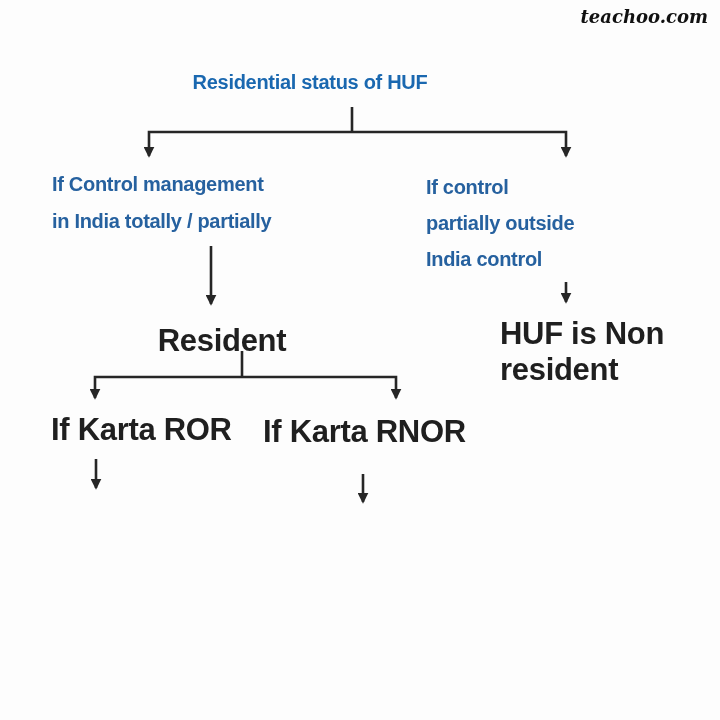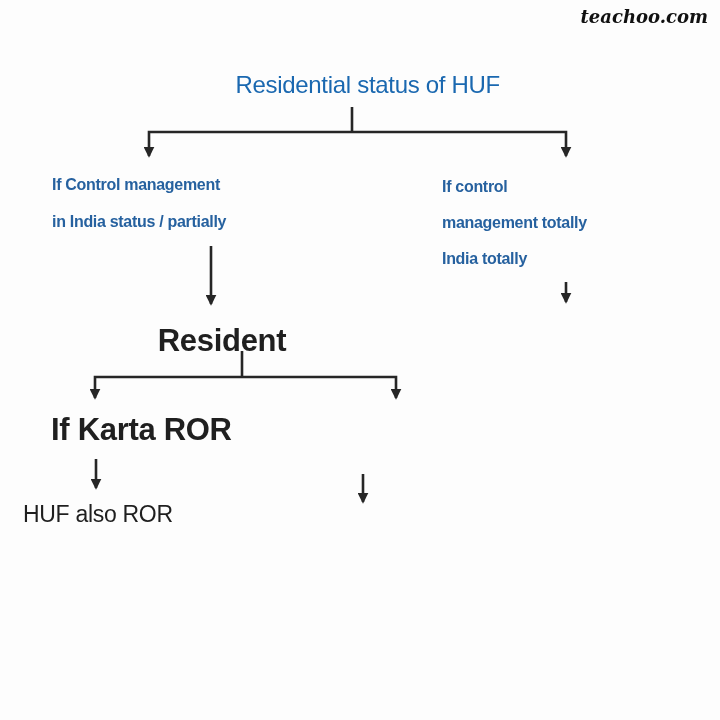--- a/index.html
+++ b/index.html
@@ -6,24 +6,24 @@
   .canvas{
     position:relative;
     width:720px;height:720px;
     background:#fdfdfd;
     font-family:"Liberation Sans","DejaVu Sans",sans-serif;
     overflow:hidden;
   }
   .connectors{position:absolute;left:0;top:0;width:720px;height:720px;}
   .ln{stroke:#262626;stroke-width:2.6;fill:none;}
   .txt{position:absolute;white-space:nowrap;letter-spacing:-0.3px;}
-  .blue{color:#26619f;font-weight:bold;font-size:16px;line-height:37px;}
+  .blue{color:#26619f;font-weight:bold;font-size:20px;line-height:37px;}
   .title{
-    color:#1a68b0;font-weight:normal;font-size:24px;
-    width:380px;text-align:right;
+    color:#1a68b0;font-weight:bold;font-size:20px;
+    width:380px;text-align:center;
   }
   .black-bold{color:#1f1f1f;font-weight:bold;font-size:31px;line-height:36px;}
   .black-reg{color:#1f1f1f;font-weight:normal;font-size:23px;line-height:28px;}
   .watermark{
     position:absolute;top:6px;right:12px;
     font-family:"DejaVu Serif","Liberation Serif",serif;
     font-style:italic;font-weight:bold;
     font-size:18px;color:#111;
   }
   .center{text-align:center;}
@@ -56,31 +56,35 @@
 
     <path class="ln" d="M363,474 V502" marker-end="url(#ah)"></path>
   </svg>
 
   <div class="watermark">teachoo.com</div>
 
   <div class="txt title" style="left:120px;top:71px;">Residential status of HUF</div>
 
   <div class="txt blue" style="left:52px;top:166px;">
     <div>If Control management</div>
-    <div>in India status / partially</div>
+    <div>in India totally / partially</div>
   </div>
 
-  <div class="txt blue" style="left:442px;top:169px;line-height:36px;">
+  <div class="txt blue" style="left:426px;top:169px;line-height:36px;">
     <div>If control</div>
-    <div>management totally</div>
-    <div>India totally</div>
+    <div>partially outside</div>
+    <div>India control</div>
   </div>
 
   <div class="txt black-bold center" style="left:142px;top:323px;width:160px;">Resident</div>
 
+  <div class="txt black-bold" style="left:500px;top:316px;">
+    <div>HUF is Non</div>
+    <div>resident</div>
+  </div>
 
   <div class="txt black-bold" style="left:37px;top:412px;margin-left:14px;">If Karta ROR</div>
 
+  <div class="txt black-bold" style="left:263px;top:414px;">If Karta RNOR</div>
 
-  <div class="txt black-reg" style="left:23px;top:500px;">HUF also ROR</div>
 
 
 </div>
 
 </body></html>

